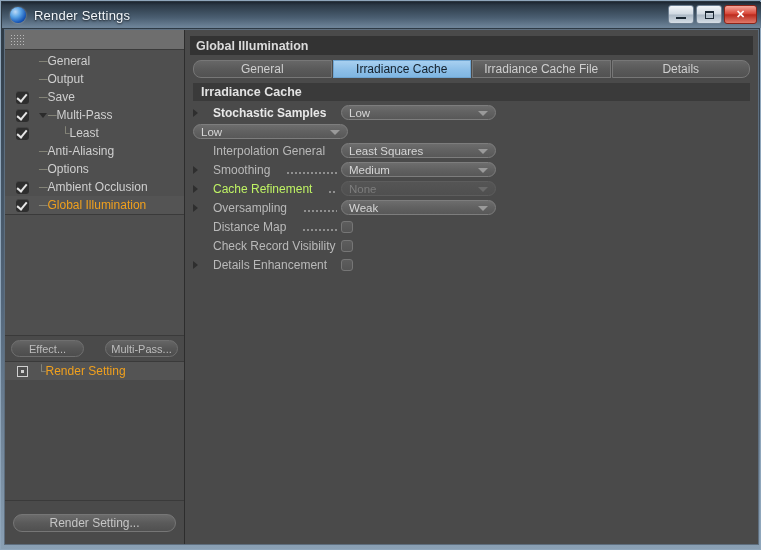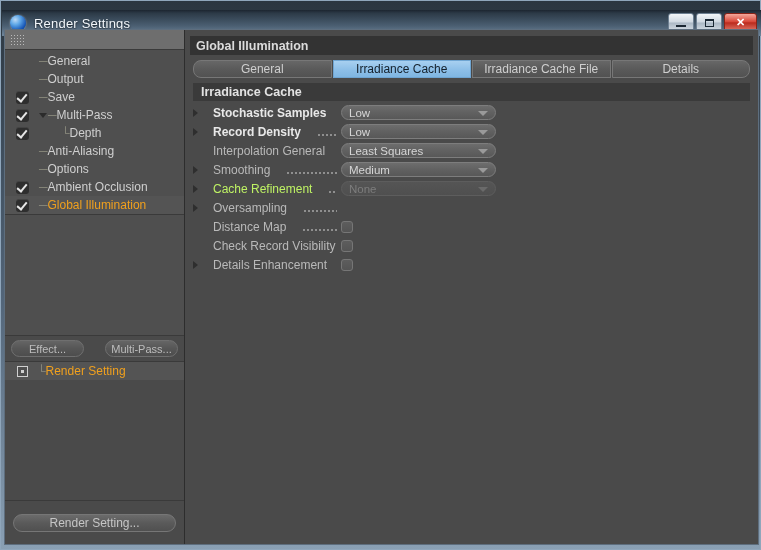--- a/index.html
+++ b/index.html
@@ -13,21 +13,21 @@
     background:linear-gradient(180deg,#2b3640 0%,#53667a 55%,#8aa0b4 100%);
     padding:0;
   }
   
   .winframe {
     position:absolute; left:0; top:0; width:761px; height:550px;
     border:1px solid #8fa6bb;
     background:transparent;
   }
   .titlebar {
-    position:absolute; left:1px; top:9px; width:759px; height:26px;
+    position:absolute; left:1px; top:1px; width:759px; height:26px;
     background:linear-gradient(180deg,#1c2530 0%,#2c3a47 12%,#4a5e71 60%,#6d8398 96%);
     display:flex; align-items:center;
   }
   .title-icon {
     width:16px; height:16px; margin-left:8px; margin-right:8px;
     border-radius:50%;
     background:radial-gradient(circle at 33% 30%, #bcd9f5 0%, #5fa8e8 32%, #1352b4 72%, #0a2d72 100%);
     box-shadow:0 0 2px rgba(255,255,255,.45);
     flex:0 0 auto;
   }
@@ -258,21 +258,21 @@
               <span class="chk on"></span>
               <span style="display: inline-block; flex: 0 0 auto; width: 6px;"></span>
               <span class="arrow-dn"></span>
               <span class="branch">─</span>
               <span class="tree-label">Multi-Pass</span>
             </div>
             <div class="tree-row">
               <span class="chk on"></span>
               <span style="display: inline-block; flex: 0 0 auto; width: 28px;"></span>
               <span class="branch">└</span>
-              <span class="tree-label">Depth</span>
+              <span class="tree-label">Least</span>
             </div>
             <div class="tree-row">
               <span class="chk blank"></span>
               <span style="display: inline-block; flex: 0 0 auto; width: 6px;"></span>
               <span class="branch">─</span>
               <span class="tree-label">Anti-Aliasing</span>
             </div>
             <div class="tree-row">
               <span class="chk blank"></span>
               <span style="display: inline-block; flex: 0 0 auto; width: 6px;"></span>
@@ -325,25 +325,20 @@
                 <span class="tri"></span>
                 <span class="lbl strong">Stochastic Samples</span>
                 <span style="flex: 1 1 auto;"></span>
               </div>
               <div class="ddl">
                 <span>Low</span>
                 <span class="caret"></span>
               </div>
             </div>
             <div class="row">
-              <div class="labelcell">
-                <span class="tri"></span>
-                <span class="lbl strong">Record Density</span>
-                <span class="dots"></span>
-              </div>
               <div class="ddl">
                 <span>Low</span>
                 <span class="caret"></span>
               </div>
             </div>
             <div class="row">
               <div class="labelcell">
                 <span class="tri hidden"></span>
                 <span class="lbl">Interpolation General</span>
                 <span class="dots"></span>
@@ -373,20 +368,24 @@
               <div class="ddl dis">
                 <span>None</span>
                 <span class="caret"></span>
               </div>
             </div>
             <div class="row">
               <div class="labelcell">
                 <span class="tri"></span>
                 <span class="lbl">Oversampling</span>
                 <span class="dots"></span>
+              </div>
+              <div class="ddl">
+                <span>Weak</span>
+                <span class="caret"></span>
               </div>
             </div>
             <div class="row">
               <div class="labelcell">
                 <span class="tri hidden"></span>
                 <span class="lbl">Distance Map</span>
                 <span class="dots"></span>
               </div>
               <div class="cbx"></div>
             </div>

